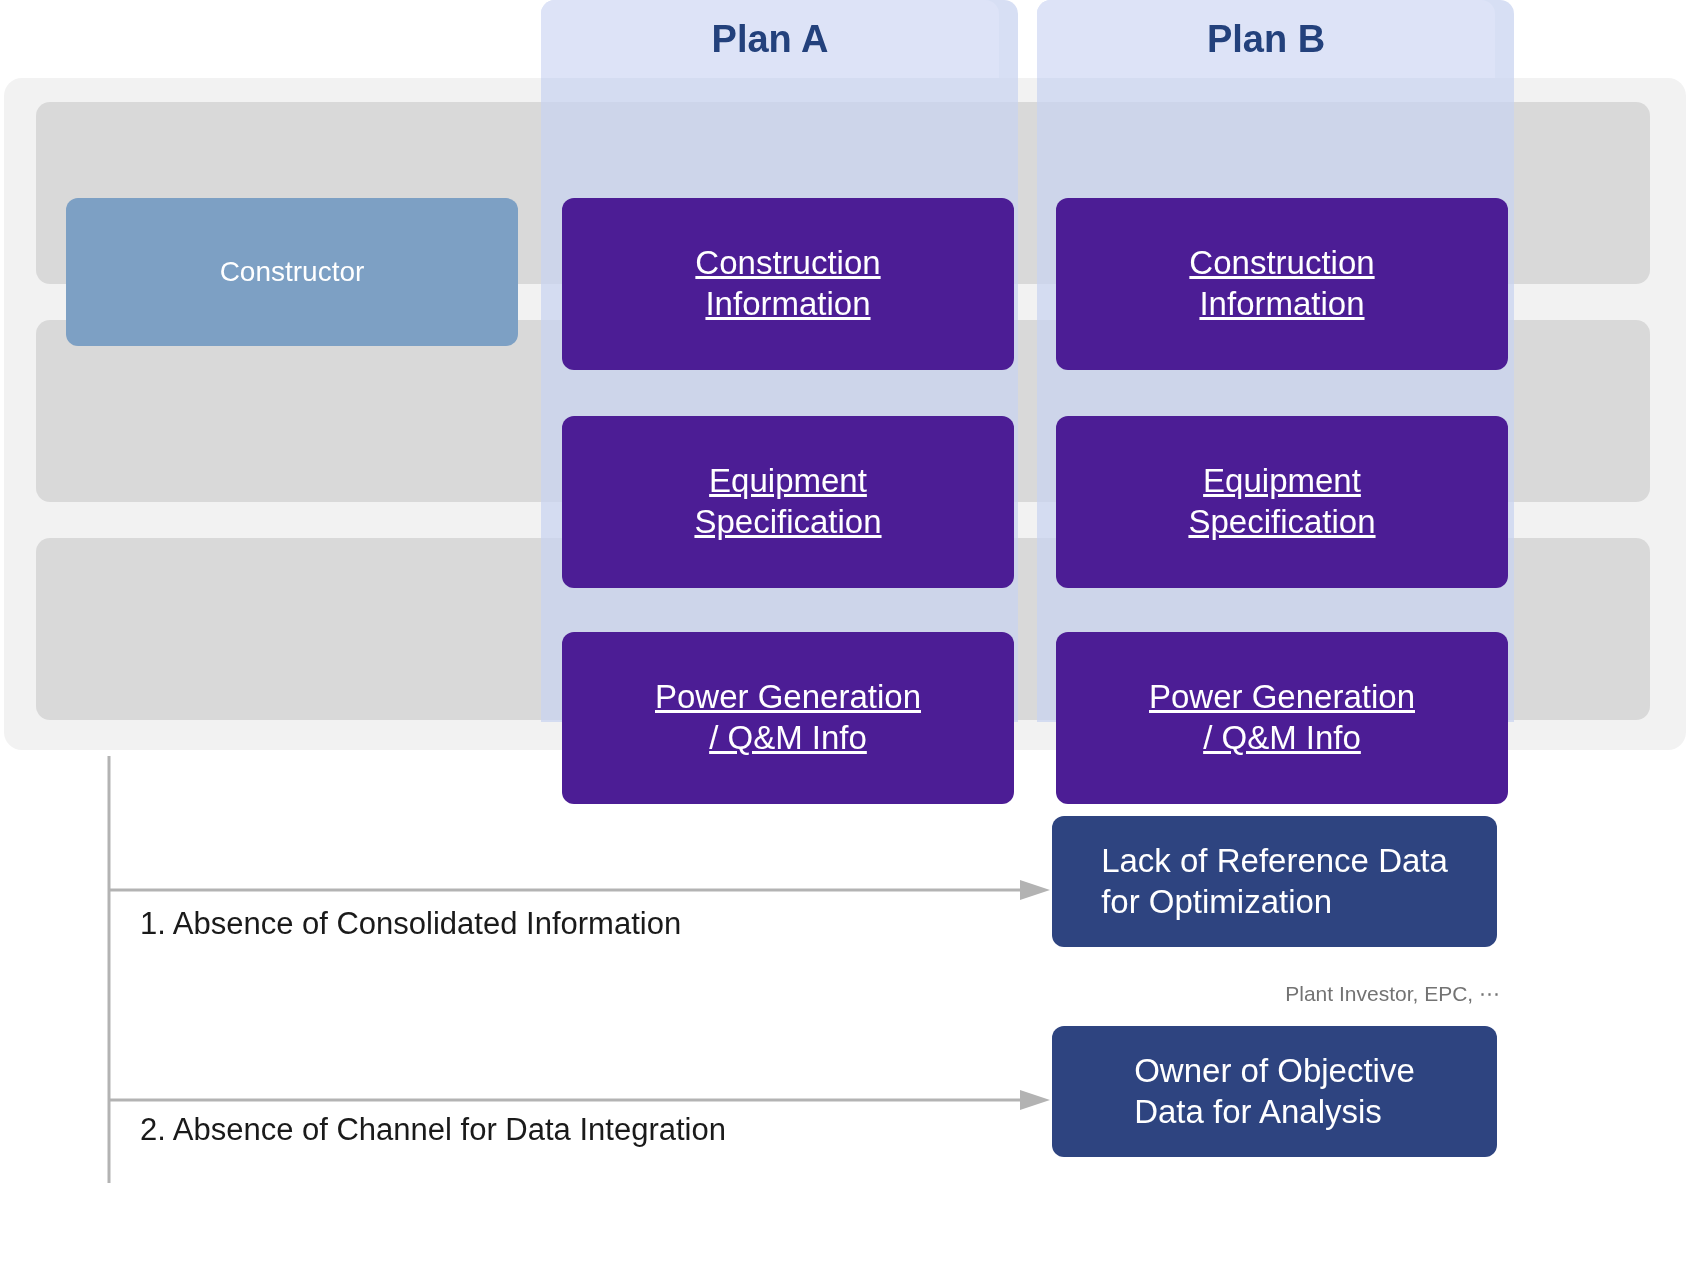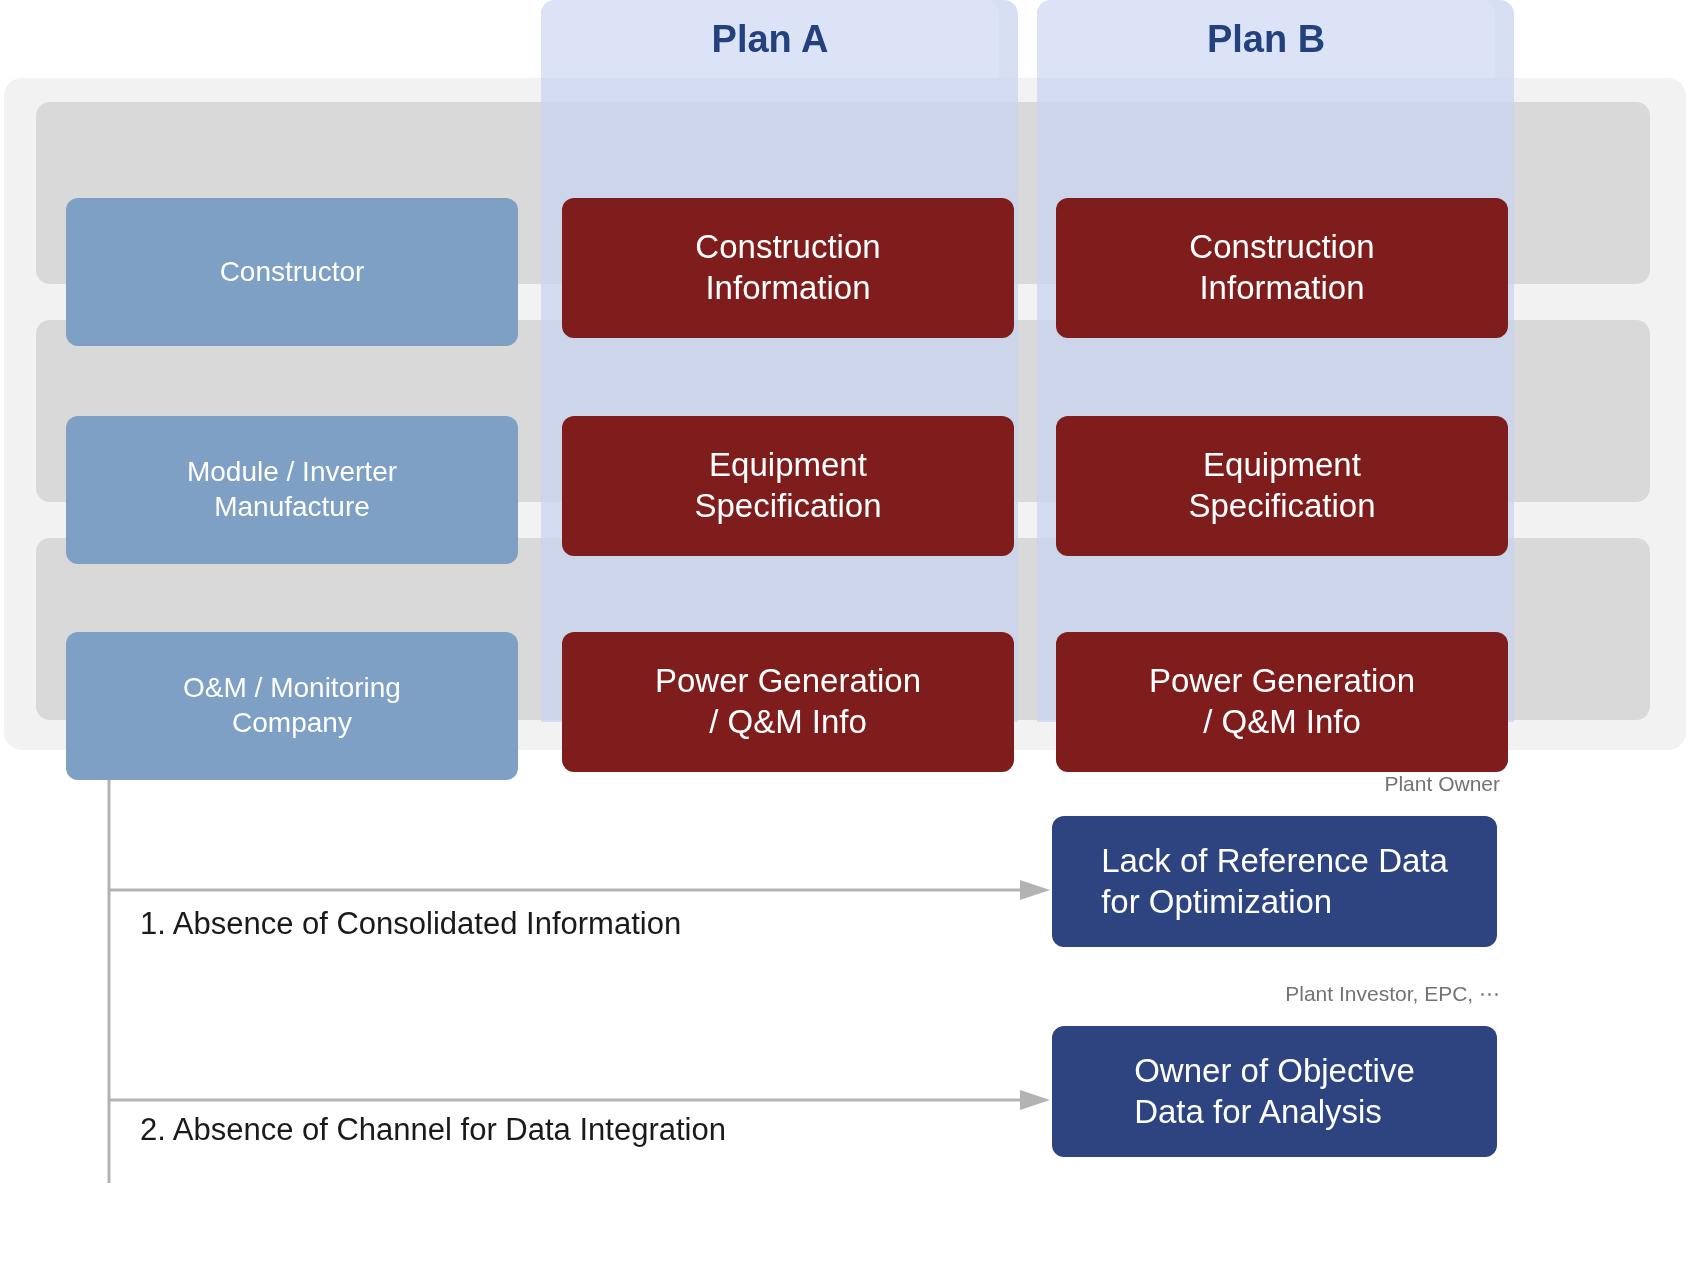--- a/index.html
+++ b/index.html
@@ -85,23 +85,24 @@
   }
   .cell-role {
     left: 62px;
     width: 452px;
     height: 148px;
     background: #7da0c4;
     font-size: 28px;
   }
   .cell-plan {
     width: 452px;
-    height: 140px;
-    background: #7f1d1d;
+    height: 172px;
+    background: #4c1d95;
     font-size: 33px;
+    text-decoration: underline;
   }
   .col-a { left: 558px; }
   .col-b { left: 1052px; }
 
   .r0 { top: 120px; }
   .r1 { top: 338px; }
   .r2 { top: 554px; }
 
   
   #connector-svg {
@@ -159,24 +160,20 @@
 </head>
 <body>
 
 <div id="matrix-panel">
 
   <div class="row-band" id="row-band-0"></div>
   <div class="row-band" id="row-band-1"></div>
   <div class="row-band" id="row-band-2"></div>
 
   <div class="cell cell-role r0">Constructor</div>
-  <div class="cell cell-role r1">Module / Inverter
-Manufacture</div>
-  <div class="cell cell-role r2">O&amp;M / Monitoring
-Company</div>
 
   <div class="cell cell-plan col-a r0">Construction
 Information</div>
   <div class="cell cell-plan col-a r1">Equipment
 Specification</div>
   <div class="cell cell-plan col-a r2">Power Generation
 / Q&amp;M Info</div>
 
   <div class="cell cell-plan col-b r0">Construction
 Information</div>

